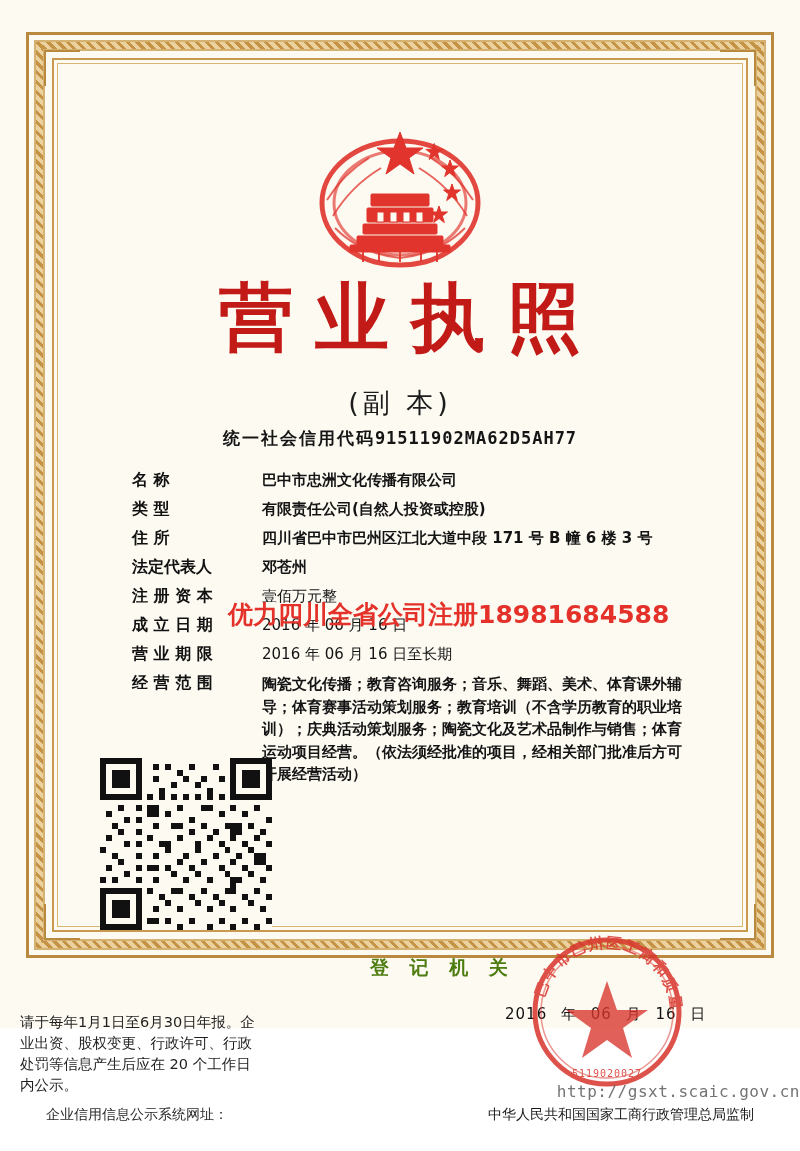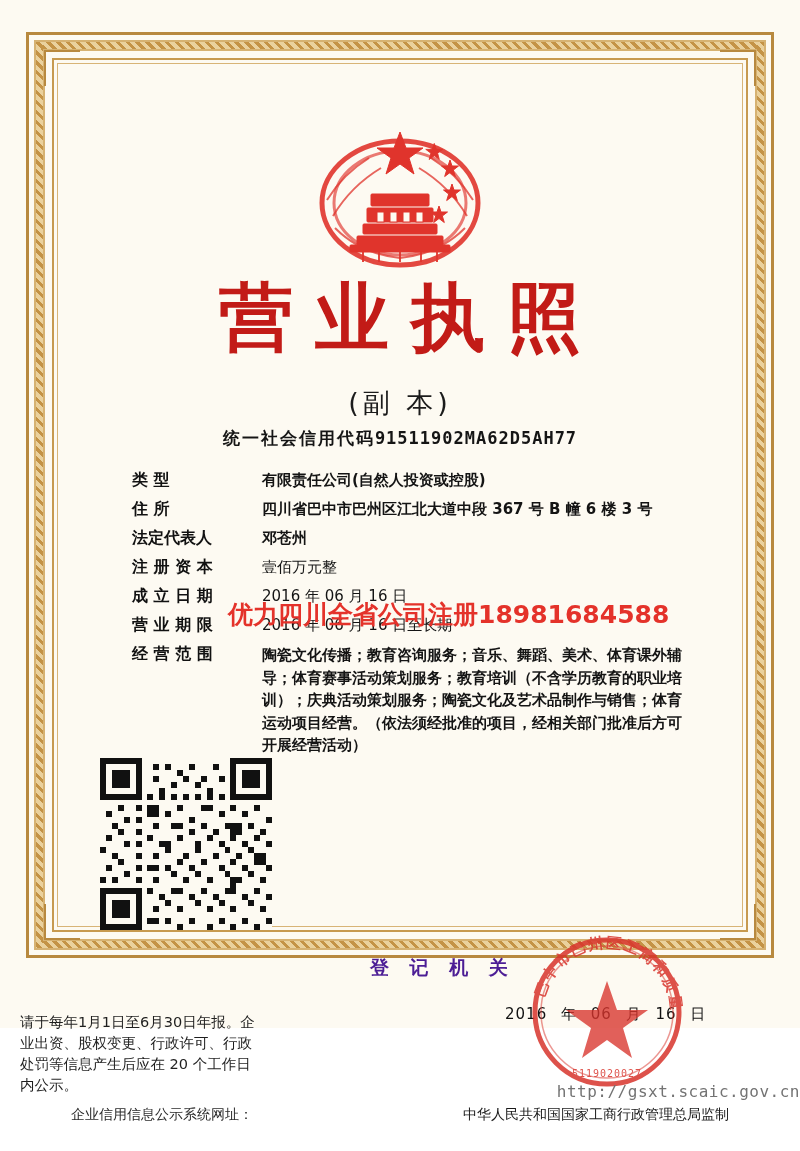--- a/index.html
+++ b/index.html
@@ -178,21 +178,21 @@
 
   
   .registrar {
     position: absolute;
     left: 370px;
     top: 955px;
     font-family: "DejaVu Sans", sans-serif;
     font-size: 19px;
     font-weight: bold;
     letter-spacing: 7px;
-    color: #4c1d95;
+    color: #4d7c0f;
   }
   .date-line {
     position: absolute;
     left: 505px;
     top: 1005px;
     font-family: "DejaVu Sans", sans-serif;
     font-size: 15px;
     color: #111;
     letter-spacing: 1px;
   }
@@ -226,21 +226,21 @@
     font-size: 16px;
     color: #737373;
     letter-spacing: .5px;
   }
   .footer {
     position: absolute;
     left: 0; right: 0;
     top: 1106px;
     display: flex;
     justify-content: space-between;
-    padding: 0 71px;
+    padding: 0 46px;
     box-sizing: border-box;
     font-family: "DejaVu Sans", sans-serif;
     font-size: 14px;
     color: #1a1a1a;
   }
   .footer .left { color: #2a2a2a; }
 </style>
 </head>
 <body>
 
@@ -297,26 +297,30 @@
 
   <div class="title">营业执照</div>
   <div class="subtitle">(副 本)</div>
 
   <div class="credit-code">
     <span>统一社会信用代码</span><span class="code">91511902MA62D5AH77</span>
   </div>
 
   <div class="fields">
     <div class="row">
+      <div class="label">名    称</div>
+      <div class="value">巴中市忠洲文化传播有限公司</div>
+    </div>
+    <div class="row">
       <div class="label">类    型</div>
       <div class="value">有限责任公司(自然人投资或控股)</div>
     </div>
     <div class="row">
       <div class="label">住    所</div>
-      <div class="value">四川省巴中市巴州区江北大道中段 367 号 B 幢 6 楼 3 号</div>
+      <div class="value">四川省巴中市巴州区江北大道中段 171 号 B 幢 6 楼 3 号</div>
     </div>
     <div class="row">
       <div class="label">法定代表人</div>
       <div class="value">邓苍州</div>
     </div>
     <div class="row">
       <div class="label">注 册 资 本</div>
       <div class="value thin">壹佰万元整</div>
     </div>
     <div class="row">

